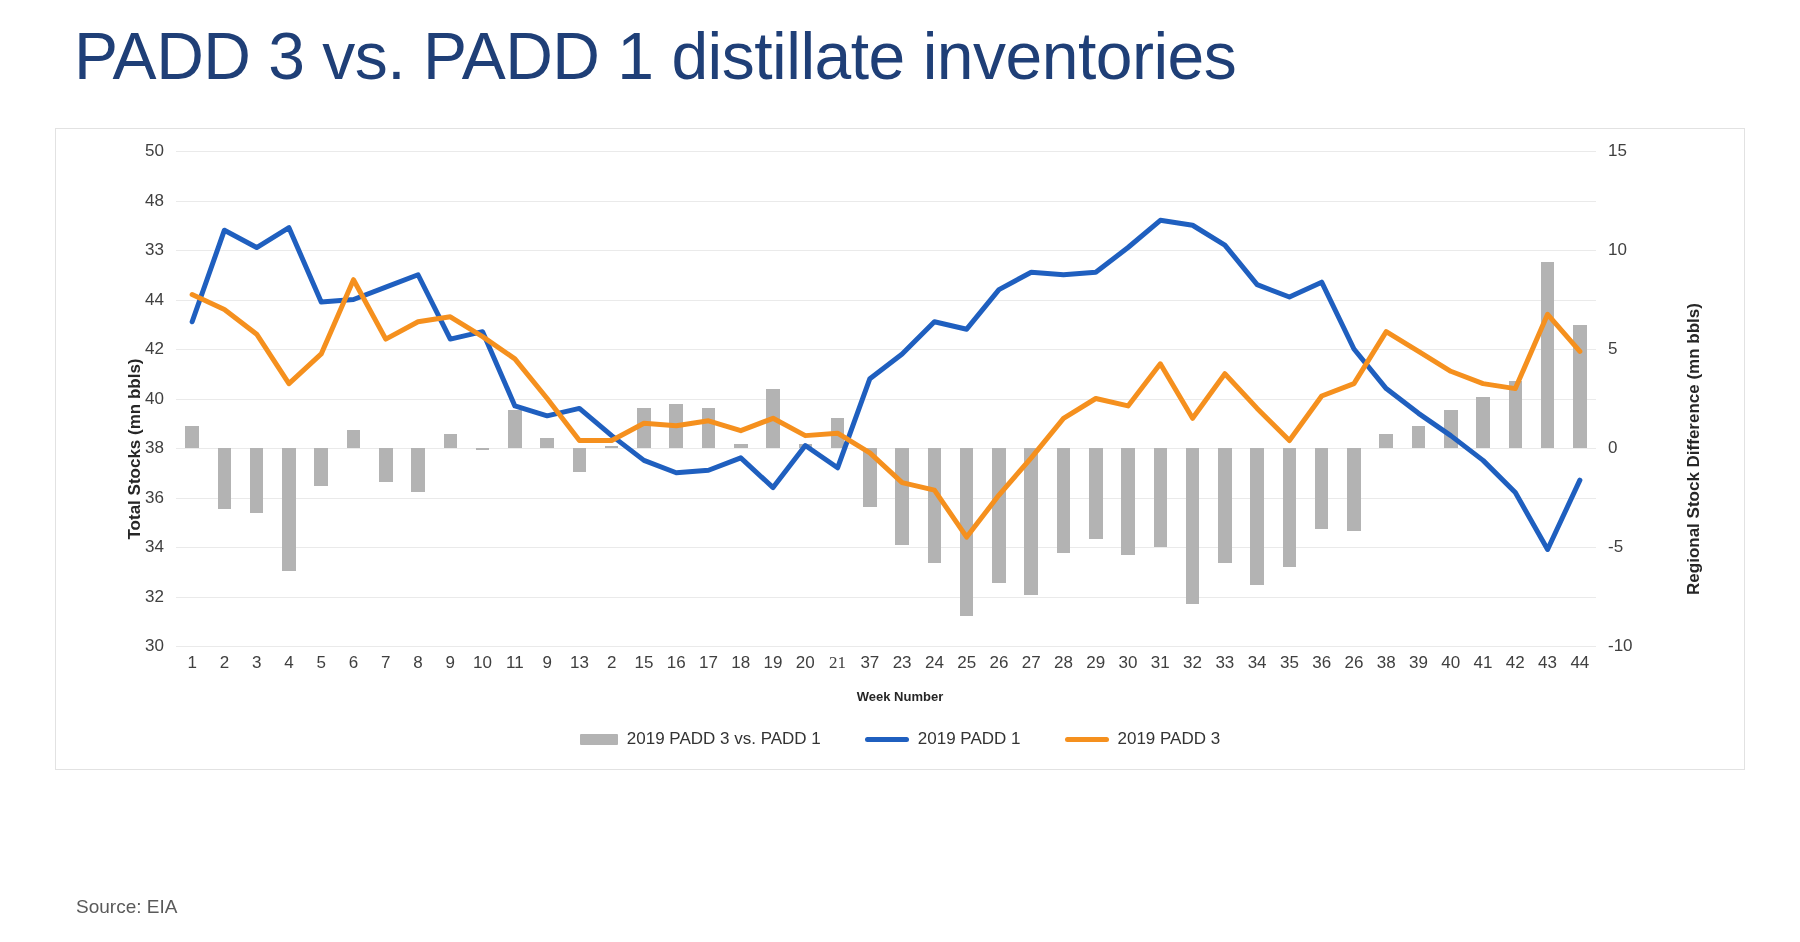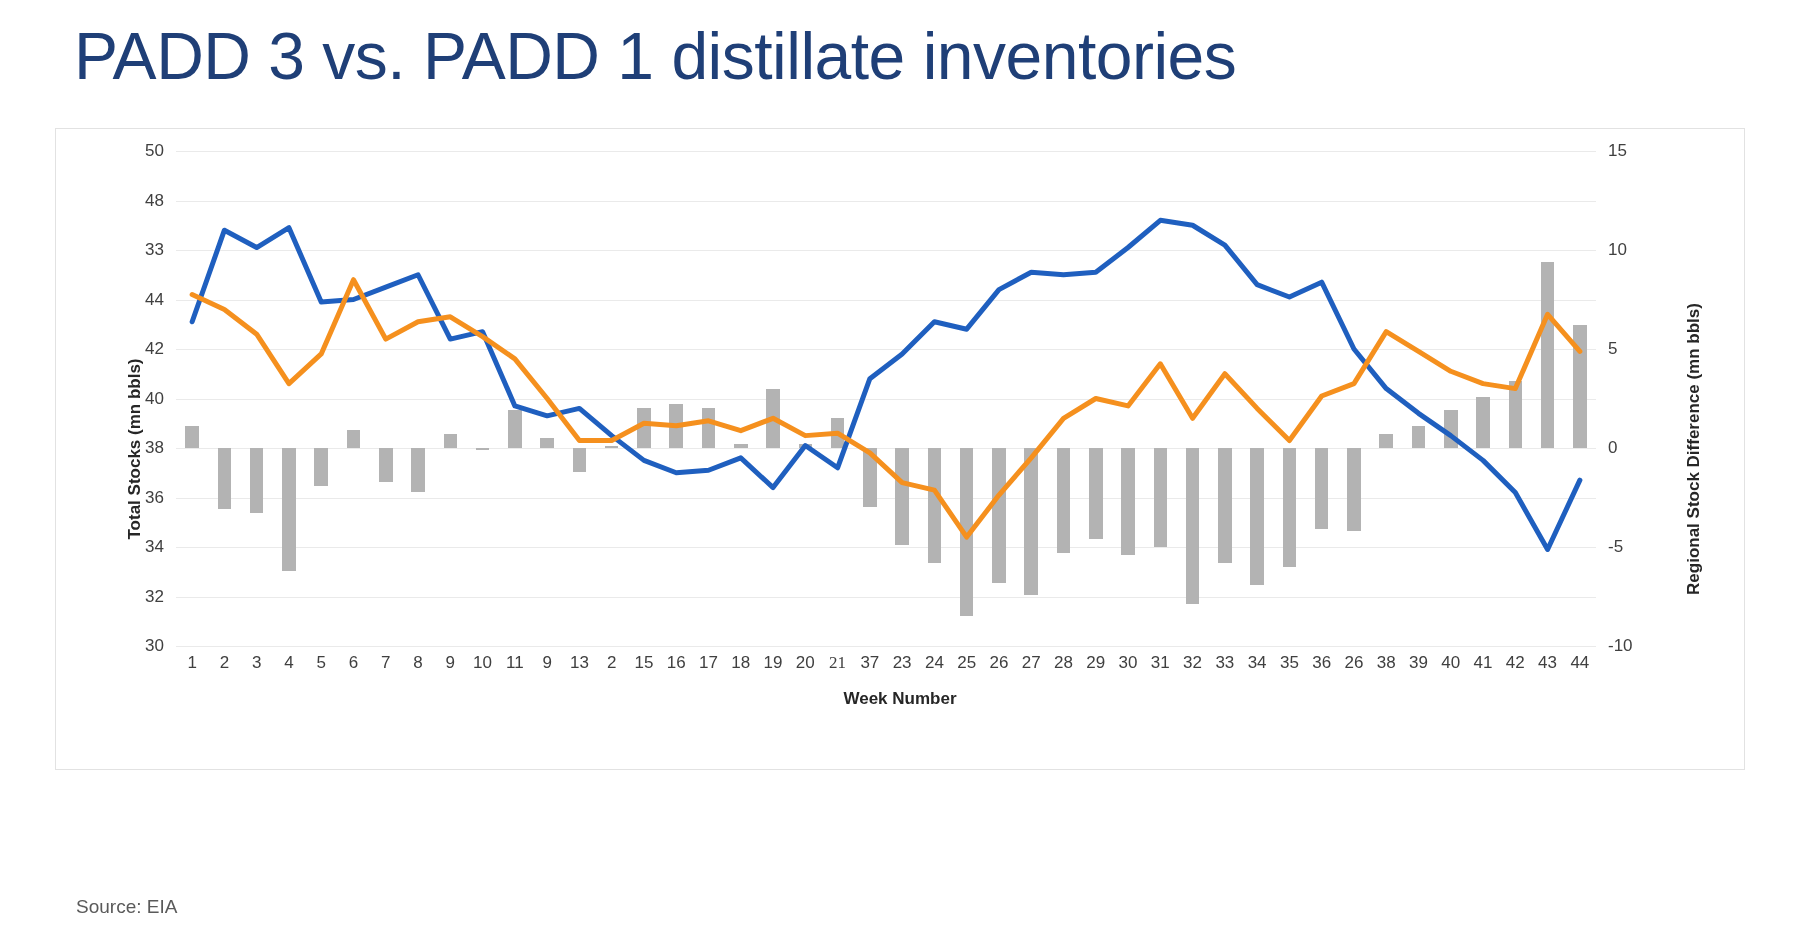--- a/index.html
+++ b/index.html
@@ -36,21 +36,21 @@
     font-size:17px;font-weight:bold;color:#262626;white-space:nowrap;
   }
   .ytitle-right{
     position:absolute;right:-96px;top:50%;
     transform:translateY(-50%) rotate(-90deg);
     transform-origin:center center;
     font-size:17px;font-weight:bold;color:#262626;white-space:nowrap;
   }
   .xtitle{
     position:absolute;left:0;right:0;top:560px;
-    text-align:center;font-size:17px;font-weight:bold;color:#262626;
+    text-align:center;font-size:13px;font-weight:bold;color:#262626;
   }
 
   
   .plot{
     position:absolute;
     left:120px;top:22px;
     width:1420px;height:495px;
   }
   .gridline{
     position:absolute;left:0;width:100%;height:1px;
@@ -234,16 +234,30 @@
           <div class="bar" style="left: 1332.54px; top: 229.68px; width: 13.5545px; height: 67.32px; background: rgb(179, 179, 179);"></div>
           <div class="bar" style="left: 1364.81px; top: 110.88px; width: 13.5545px; height: 186.12px; background: rgb(179, 179, 179);"></div>
           <div class="bar" style="left: 1397.09px; top: 174.24px; width: 13.5545px; height: 122.76px; background: rgb(179, 179, 179);"></div>
         </div>
       <svg class="lines" id="lines-layer" viewBox="0 0 1420 495" preserveAspectRatio="none">
           <polyline points="16.136363636363637,170.77499999999998 48.40909090909091,79.20000000000005 80.68181818181819,96.52499999999998 112.95454545454545,76.72500000000002 145.22727272727272,150.97500000000002 177.5,148.5 209.77272727272728,136.125 242.04545454545456,123.75 274.3181818181818,188.10000000000008 306.5909090909091,180.67499999999995 338.8636363636364,254.92499999999993 371.1363636363636,264.82500000000005 403.40909090909093,257.4 435.6818181818182,284.625 467.95454545454544,309.375 500.22727272727275,321.75 532.5,319.275 564.7727272727273,306.9 597.0454545454545,336.6 629.3181818181819,294.525 661.5909090909091,316.79999999999995 693.8636363636364,227.7000000000001 726.1363636363636,202.95000000000005 758.4090909090909,170.77499999999998 790.6818181818182,178.20000000000005 822.9545454545455,138.60000000000002 855.2272727272727,121.27499999999992 887.5,123.75 919.7727272727273,121.27499999999992 952.0454545454546,96.52499999999998 984.3181818181819,69.29999999999995 1016.5909090909091,74.25 1048.8636363636365,94.0499999999999 1081.1363636363637,133.64999999999998 1113.409090909091,146.02499999999998 1145.6818181818182,131.17499999999995 1177.9545454545455,198 1210.2272727272727,237.60000000000002 1242.5,262.35 1274.7727272727273,284.625 1307.0454545454545,309.375 1339.3181818181818,341.54999999999995 1371.590909090909,398.475 1403.8636363636365,329.17499999999995" fill="none" stroke="#1f5fbf" stroke-width="5" stroke-linejoin="round" stroke-linecap="round"></polyline>
           <polyline points="16.136363636363637,143.5499999999999 48.40909090909091,158.39999999999998 80.68181818181819,183.14999999999992 112.95454545454545,232.64999999999998 145.22727272727272,202.95000000000005 177.5,128.70000000000005 209.77272727272728,188.10000000000008 242.04545454545456,170.77499999999998 274.3181818181818,165.8250000000001 306.5909090909091,185.625 338.8636363636364,207.89999999999998 371.1363636363636,247.5 403.40909090909093,289.57500000000005 435.6818181818182,289.57500000000005 467.95454545454544,272.25 500.22727272727275,274.725 532.5,269.775 564.7727272727273,279.67499999999995 597.0454545454545,267.29999999999995 629.3181818181819,284.625 661.5909090909091,282.15 693.8636363636364,301.95000000000005 726.1363636363636,331.65 758.4090909090909,339.07500000000005 790.6818181818182,386.1 822.9545454545455,344.025 855.2272727272727,306.9 887.5,267.29999999999995 919.7727272727273,247.5 952.0454545454546,254.92499999999993 984.3181818181819,212.85000000000002 1016.5909090909091,267.29999999999995 1048.8636363636365,222.75 1081.1363636363637,257.4 1113.409090909091,289.57500000000005 1145.6818181818182,245.02499999999995 1177.9545454545455,232.64999999999998 1210.2272727272727,180.67499999999995 1242.5,200.47500000000002 1274.7727272727273,220.27499999999998 1307.0454545454545,232.64999999999998 1339.3181818181818,237.60000000000002 1371.590909090909,163.35000000000002 1403.8636363636365,200.47500000000002" fill="none" stroke="#f5901e" stroke-width="5" stroke-linejoin="round" stroke-linecap="round"></polyline>
         </svg>
     </div>
 
+    <div class="legend" id="legend">
+        <div class="legend-item">
+          <span class="swatch-bar" style="background: rgb(179, 179, 179);"></span>
+          <span>2019 PADD 3 vs. PADD 1</span>
+        </div>
+        <div class="legend-item">
+          <span class="swatch-line" style="background: rgb(31, 95, 191);"></span>
+          <span>2019 PADD 1</span>
+        </div>
+        <div class="legend-item">
+          <span class="swatch-line" style="background: rgb(245, 144, 30);"></span>
+          <span>2019 PADD 3</span>
+        </div>
+      </div>
   </div>
 
   <div class="source">Source: EIA</div>
 </div>
 
 </body></html>

